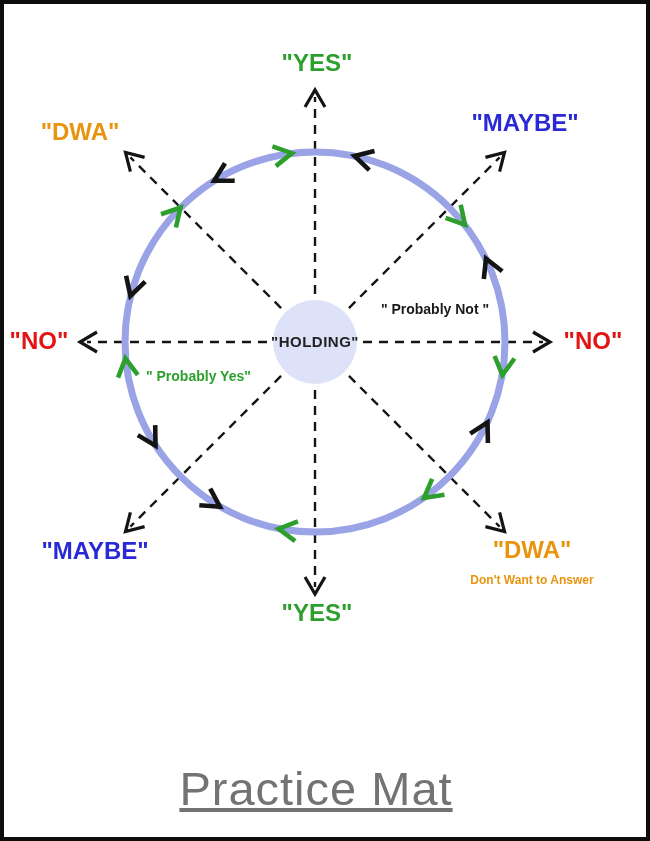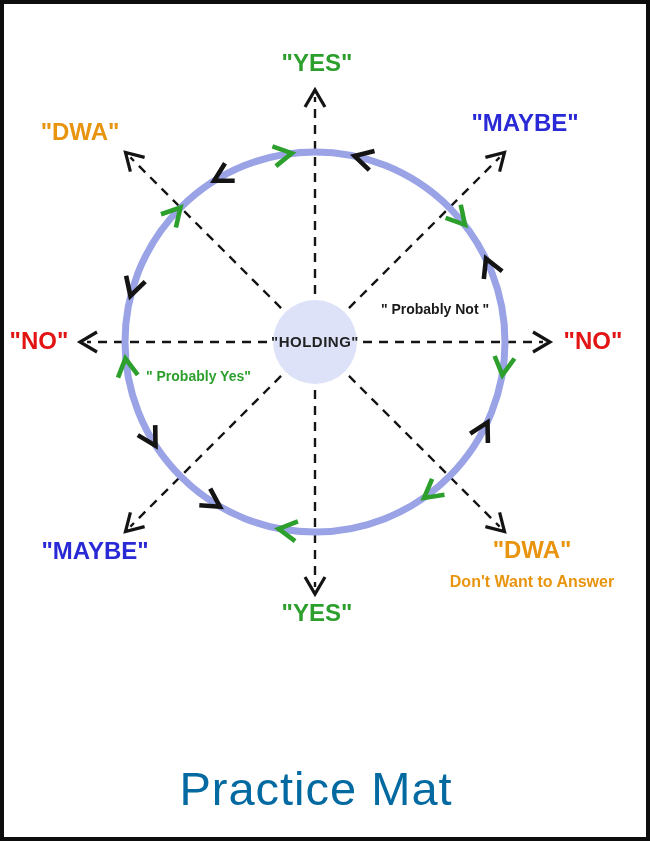--- a/index.html
+++ b/index.html
@@ -16,37 +16,37 @@
   .lbl{
     position:absolute; transform:translateX(-50%);
     font-weight:700; font-size:24px; white-space:nowrap; line-height:1.1;
   }
   .lbl-yes{color:var(--yes);}
   .lbl-maybe{color:var(--maybe);}
   .lbl-no{color:var(--no);}
   .lbl-dwa{color:var(--dwa);}
   #dwa-subtitle{
     position:absolute; transform:translateX(-50%);
-    color:var(--dwa); font-weight:700; font-size:16px; white-space:nowrap;
+    color:var(--dwa); font-weight:700; font-size:12px; white-space:nowrap;
   }
   #holding-label{
     position:absolute; transform:translateX(-50%);
     color:#222; font-weight:700; font-size:15px; white-space:nowrap; letter-spacing:0.5px;
   }
   #probably-not{
     position:absolute; transform:translateX(-50%);
     color:#1a1a1a; font-weight:700; font-size:14px; white-space:nowrap;
   }
   #probably-yes{
     position:absolute;
     color:var(--yes); font-weight:700; font-size:14px; white-space:nowrap;
   }
   #page-title{
     position:absolute; transform:translateX(-50%);
-    color:#0369a1; font-weight:400; font-size:47px; letter-spacing:1px; white-space:nowrap;
+    color:#737373; font-weight:400; font-size:47px; letter-spacing:1px; white-space:nowrap;text-decoration:underline;
   }
   
   #lbl-yes-top    {left:313px; top:46px;}
   #lbl-maybe-tr   {left:521px; top:106px;}
   #lbl-dwa-tl     {left:76px;  top:115px;}
   #lbl-no-left    {left:35px;  top:324px;}
   #lbl-no-right   {left:589px; top:324px;}
   #lbl-maybe-bl   {left:91px;  top:534px;}
   #lbl-dwa-br     {left:528px; top:533px;}
   #dwa-subtitle   {left:528px; top:569px;}

